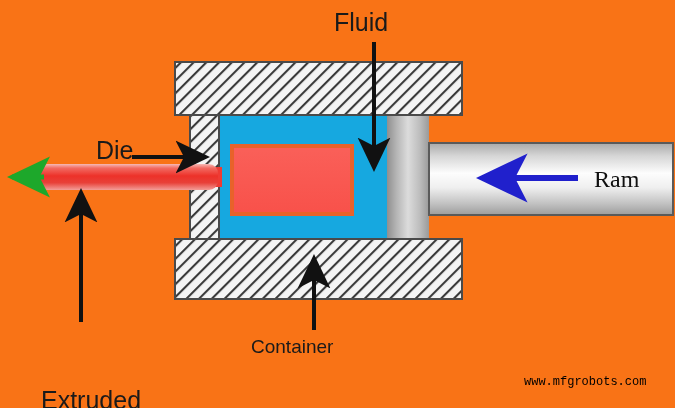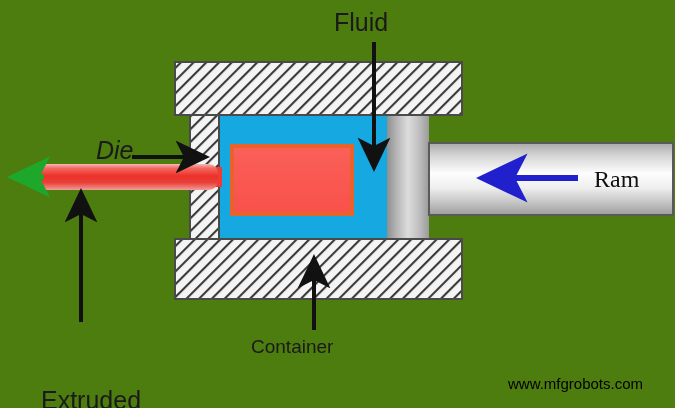--- a/index.html
+++ b/index.html
@@ -7,21 +7,21 @@
     padding: 0;
     background: #ffffff;
   }
   body {
     font-family: "Liberation Sans", sans-serif;
   }
   #canvas {
     position: relative;
     width: 675px;
     height: 408px;
-    background: #4d7c0f;
+    background: #f97316;
     overflow: hidden;
   }
   #canvas svg {
     position: absolute;
     left: 0;
     top: 0;
   }
   .lbl {
     position: absolute;
     font-family: "Liberation Sans", sans-serif;
@@ -31,21 +31,20 @@
   }
   #label-fluid {
     left: 334px;
     top: 8px;
     font-size: 25px;
   }
   #label-die {
     left: 96px;
     top: 136px;
     font-size: 25px;
-    font-style: italic;
   }
   #label-container {
     left: 251px;
     top: 336px;
     font-size: 19px;
   }
   #label-extruded {
     left: 16px;
     top: 330px;
     font-size: 25px;
@@ -53,24 +52,24 @@
     width: 150px;
   }
   #label-ram {
     left: 594px;
     top: 166px;
     font-size: 24px;
     font-family: "Liberation Serif", serif;
     color: #111111;
   }
   #watermark {
-    left: 508px;
+    left: 524px;
     top: 376px;
-    font-size: 15px;
-    font-family: Liberation Sans, sans-serif;
+    font-size: 12px;
+    font-family: Liberation Mono, monospace;
     color: #000000;
     letter-spacing: 0px;
   }
 </style>
 </head>
 <body>
 
 <div id="canvas">
 
   <svg width="675" height="408" viewBox="0 0 675 408">

